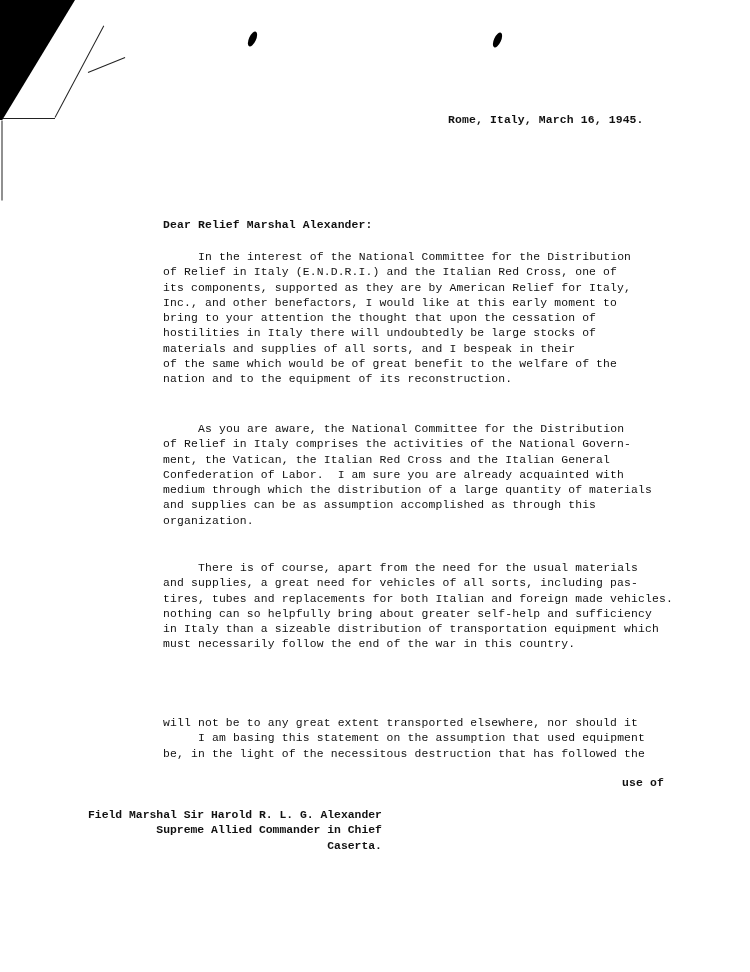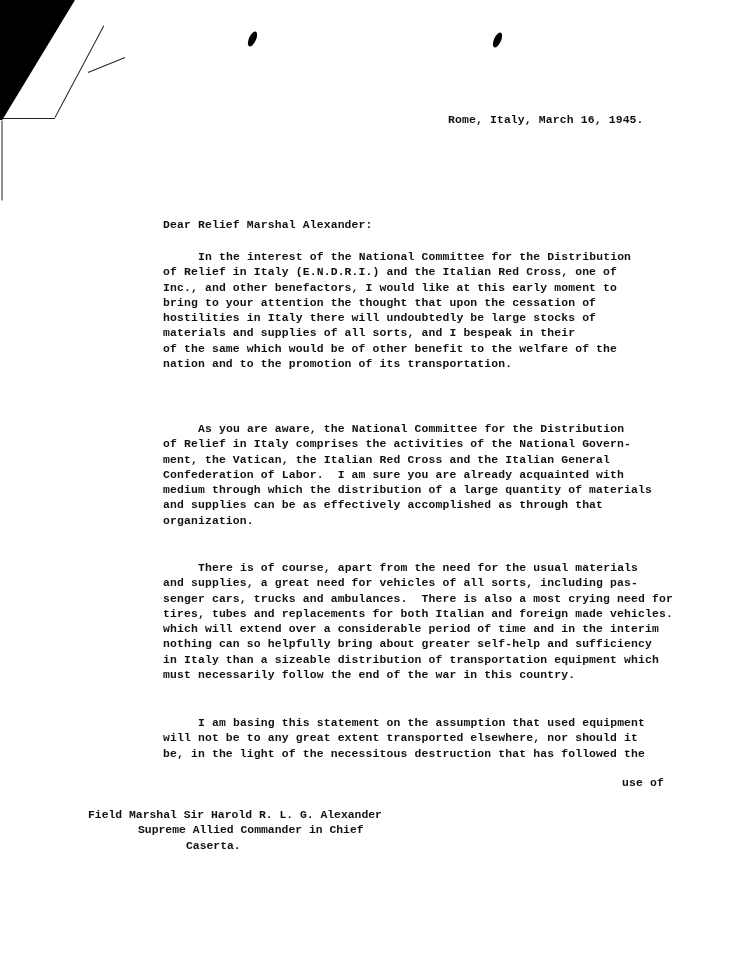--- a/index.html
+++ b/index.html
@@ -13,24 +13,24 @@
       position: absolute; left: 0; top: 0; width: 75px; height: 120px;
       background: #000;
       clip-path: polygon(0 0, 100% 0, 3% 100%, 0 100%);
     }
     .corner-line { position: absolute; background: #222; height: 1px; transform-origin: left center; }
     .punch { position: absolute; width: 7px; height: 16px; background: #000; border-radius: 50%; transform: rotate(25deg); }
     .t { position: absolute; font-size: 11.4px; font-weight: bold; white-space: pre; letter-spacing: 0.15px; line-height: 15.3px; }
     .dateline { left: 448px; top: 113px; }
     .salutation { left: 163px; top: 218px; }
     .para { position: absolute; left: 163px; width: 560px; }
-    .para .line { display: block; font-size: 11.4px; font-weight: bold; white-space: pre; line-height: 15.3px; letter-spacing: 0.15px; }
+    .para .line { display: block; font-size: 11.4px; font-weight: normal; white-space: pre; line-height: 15.3px; letter-spacing: 0.15px; }
     .para .line.indent { padding-left: 35px; }
     .continuation { left: 622px; top: 776px; }
-    .addressee { position: absolute; left: 88px; top: 808px; }
+    .addressee { position: absolute; left: 88px; top: 808px; text-align: right; }
     .addressee .line { display: block; font-size: 11.4px; font-weight: bold; white-space: pre; line-height: 15.3px; }
     .addressee .l2 { padding-left: 50px; }
     .addressee .l3 { padding-left: 98px; }
   </style>
 </head>
 <body>
 
 <div class="page">
   <div class="corner"></div>
   <div class="corner-line" style="left:55px;top:117px;width:104px;transform:rotate(-62deg);"></div>
@@ -40,52 +40,51 @@
 
   <div class="punch" style="left:249px;top:31px;"></div>
   <div class="punch" style="left:494px;top:32px;"></div>
 
   <div class="t dateline">Rome, Italy, March 16, 1945.</div>
   <div class="t salutation">Dear Relief Marshal Alexander:</div>
 
   <div class="para" style="top:250px;">
     <span class="line indent">In the interest of the National Committee for the Distribution</span>
     <span class="line">of Relief in Italy (E.N.D.R.I.) and the Italian Red Cross, one of</span>
+    <span class="line">its components, supported as they are by American Relief for Italy,</span>
     <span class="line">Inc., and other benefactors, I would like at this early moment to</span>
     <span class="line">bring to your attention the thought that upon the cessation of</span>
     <span class="line">hostilities in Italy there will undoubtedly be large stocks of</span>
     <span class="line">materials and supplies of all sorts, and I bespeak in their</span>
-    <span class="line">of the same which would be of other benefit to the welfare of the</span>
-    <span class="line">nation and to the promotion of its transportation.</span>
+    <span class="line">of the same which would be of great benefit to the welfare of the</span>
+    <span class="line">nation and to the equipment of its reconstruction.</span>
   </div>
 
   <div class="para" style="top:422px;">
     <span class="line indent">As you are aware, the National Committee for the Distribution</span>
     <span class="line">of Relief in Italy comprises the activities of the National Govern-</span>
     <span class="line">ment, the Vatican, the Italian Red Cross and the Italian General</span>
     <span class="line">Confederation of Labor.  I am sure you are already acquainted with</span>
     <span class="line">medium through which the distribution of a large quantity of materials</span>
-    <span class="line">and supplies can be as effectively accomplished as through that</span>
+    <span class="line">and supplies can be as assumption accomplished as through this</span>
     <span class="line">organization.</span>
   </div>
 
   <div class="para" style="top:561px;">
     <span class="line indent">There is of course, apart from the need for the usual materials</span>
     <span class="line">and supplies, a great need for vehicles of all sorts, including pas-</span>
-    <span class="line">senger cars, trucks and ambulances.  There is also a most crying need for</span>
     <span class="line">tires, tubes and replacements for both Italian and foreign made vehicles.</span>
-    <span class="line">which will extend over a considerable period of time and in the interim</span>
     <span class="line">nothing can so helpfully bring about greater self-help and sufficiency</span>
     <span class="line">in Italy than a sizeable distribution of transportation equipment which</span>
     <span class="line">must necessarily follow the end of the war in this country.</span>
   </div>
 
   <div class="para" style="top:716px;">
+    <span class="line">will not be to any great extent transported elsewhere, nor should it</span>
     <span class="line indent">I am basing this statement on the assumption that used equipment</span>
-    <span class="line">will not be to any great extent transported elsewhere, nor should it</span>
     <span class="line">be, in the light of the necessitous destruction that has followed the</span>
   </div>
 
   <div class="t continuation">use of</div>
 
   <div class="addressee">
     <span class="line">Field Marshal Sir Harold R. L. G. Alexander</span>
     <span class="line l2">Supreme Allied Commander in Chief</span>
     <span class="line l3">Caserta.</span>
   </div>

